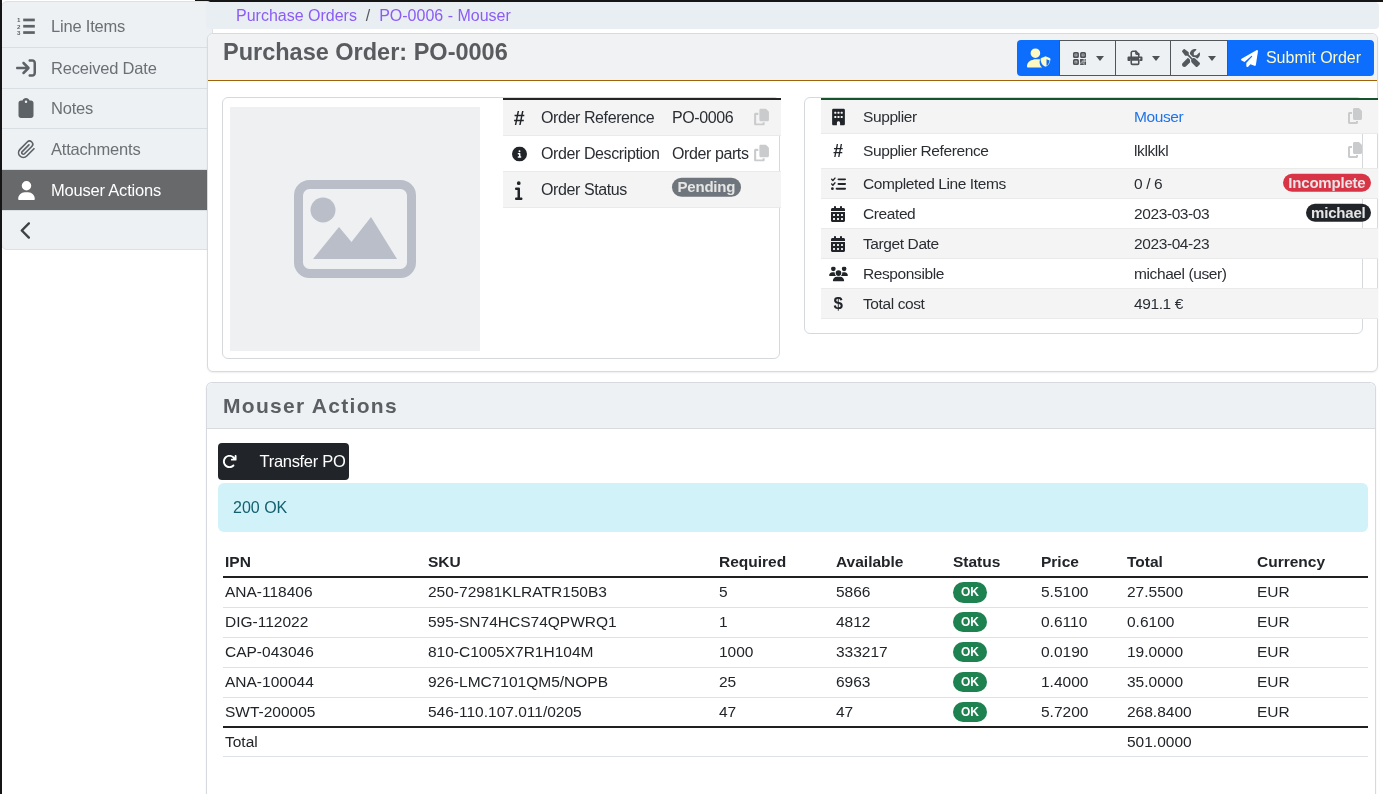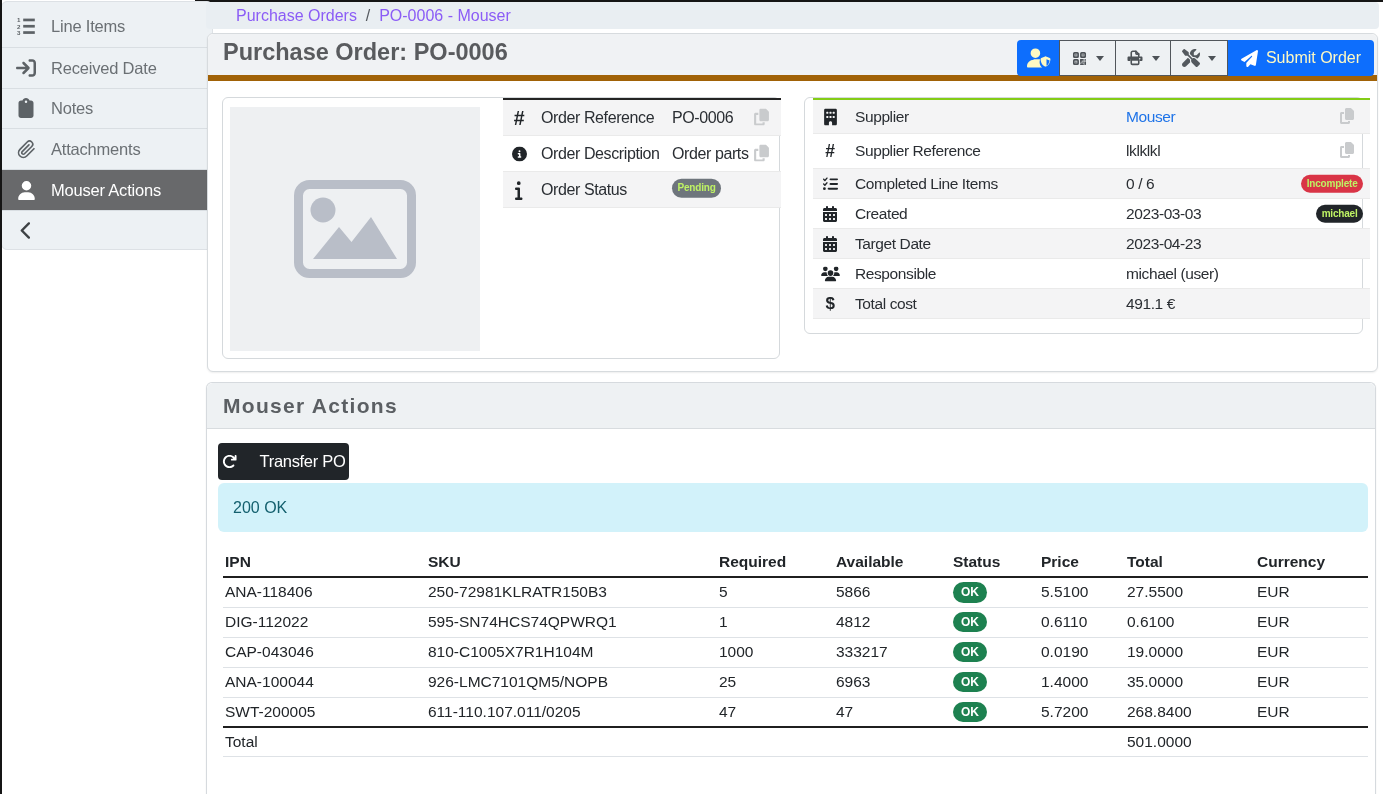--- a/index.html
+++ b/index.html
@@ -27,58 +27,58 @@
 
 #crumb { left:206px; top:2px; width:1173px; height:27px; background:#e9eef2;
   border-radius:4px; font-size:16px; line-height:27px; padding-left:30px;
   color:#54595f; }
 #crumb a { color:#8b5cf6; text-decoration:none; }
 
 
 #toppanel { left:207px; top:33px; width:1171px; height:339px; background:#fff;
   border:1px solid #d7dbde; border-radius:6px; box-shadow:0 1px 2px rgba(0,0,0,.07); }
 #tp-head { position:absolute; left:0; top:0; right:0; height:47px; background:#f0f2f4;
-  border-bottom:6px solid #a16207; border-radius:6px 6px 0 0; }
+  border-bottom:1px solid #a16207; border-radius:6px 6px 0 0; }
 #tp-title { position:absolute; left:15px; top:5px; font-size:23.5px; font-weight:bold;
   color:#595b5e; }
 
 #btngroup { position:absolute; right:3px; top:6px; height:36px; display:flex; }
 .btn { position:relative; display:inline-flex; align-items:center; justify-content:center;
   vertical-align:top; height:36px; }
 .btn-blue { background:#0d6efd; color:#fef9c3; }
 .btn-lite { background:#eef1f3; border:1px solid #51565b; margin-left:-1px; }
 .caret { display:inline-block; width:0; height:0; border-left:4.5px solid transparent;
   border-right:4.5px solid transparent; border-top:5px solid #4d5257; margin-left:8px; }
 
 
 .card { background:#fff; border:1px solid #d5d9dc; border-radius:6px; }
 #cardL { left:221px; top:96px; width:558px; height:262px; }
 #thumb { position:absolute; left:7px; top:9px; width:250px; height:244px; background:#eef0f2;
   display:flex; align-items:center; justify-content:center; }
 #dtableL { position:absolute; left:280px; top:0px; width:278px; border-top:2px solid #242424; }
-#dtableR { position:absolute; left:8px; top:0px; width:557px; border-top:2px solid #84cc16; }
+#dtableR { position:absolute; left:16px; top:0px; width:557px; border-top:2px solid #14532d; }
 #cardR { left:803px; top:96px; width:559px; height:237px; }
 .drow { position:relative; border-bottom:1px solid #eaeaea; font-size:16px; color:#2a2e33; letter-spacing:-0.4px; }
 .drow.odd { background:#f4f4f5; }
 #dtableL .drow { height:36px; }
 #dtableR .drow { height:30px; font-size:15.5px; }
 #dtableR .drow:nth-child(1) { height:34px; }
 #dtableR .drow:nth-child(2) { height:35px; }
 .drow .dico { position:absolute; top:50%; transform:translateY(-50%); color:#212529;
   width:20px; display:flex; align-items:center; justify-content:center; font-weight:bold; }
 .drow .dlabel { position:absolute; top:50%; transform:translateY(-50%); white-space:nowrap; }
 .drow .dvalue { position:absolute; top:50%; transform:translateY(-50%); white-space:nowrap; }
 .drow .dright { position:absolute; right:7px; top:calc(50% - 1px); transform:translateY(-50%); }
 .drow .dright.cp { right:12px; }
 #dtableR .dright.cp { right:16px; }
 #dtableL .dico { left:6px; } #dtableL .dlabel { left:38px; } #dtableL .dvalue { left:169px; }
 #dtableR .dico { left:7px; } #dtableR .dlabel { left:42px; } #dtableR .dvalue { left:313px; }
 .copyico { color:#c9cbcd; }
 a.vlink { color:#1e73e8; text-decoration:none; }
-.badge { display:inline-block; color:#bef264; font-weight:bold; font-size:10px;
+.badge { display:inline-block; color:#e5e5e5; font-weight:bold; font-size:15px;
   border-radius:9.5px; padding:2px 5.5px; line-height:14.5px; letter-spacing:-0.2px; }
 .badge.gray { background:#6e757c; position:relative; top:-2.5px; }
 .badge.red { background:#d93446; }
 .badge.dark { background:#212529; }
 
 
 #mpanel { left:206px; top:382px; width:1170px; height:416px; background:#fff;
   border:1px solid #d6dade; border-radius:6px 6px 0 0; border-bottom:none;
   box-shadow:0 1px 2px rgba(0,0,0,.07); }
 #mp-head { position:absolute; left:0; top:0; right:0; height:46px; background:#eef1f3;
@@ -405,21 +405,21 @@
             <td>926-LMC7101QM5/NOPB</td>
             <td>25</td>
             <td>6963</td>
             <td><span class="okbadge">OK</span></td>
             <td class="r">1.4000</td>
             <td class="r">35.0000</td>
             <td class="cur">EUR</td>
           </tr>
       <tr>
             <td>SWT-200005</td>
-            <td>611-110.107.011/0205</td>
+            <td>546-110.107.011/0205</td>
             <td>47</td>
             <td>47</td>
             <td><span class="okbadge">OK</span></td>
             <td class="r">5.7200</td>
             <td class="r">268.8400</td>
             <td class="cur">EUR</td>
           </tr>
       <tr class="totalrow">
             <td>Total</td>
             <td></td>

